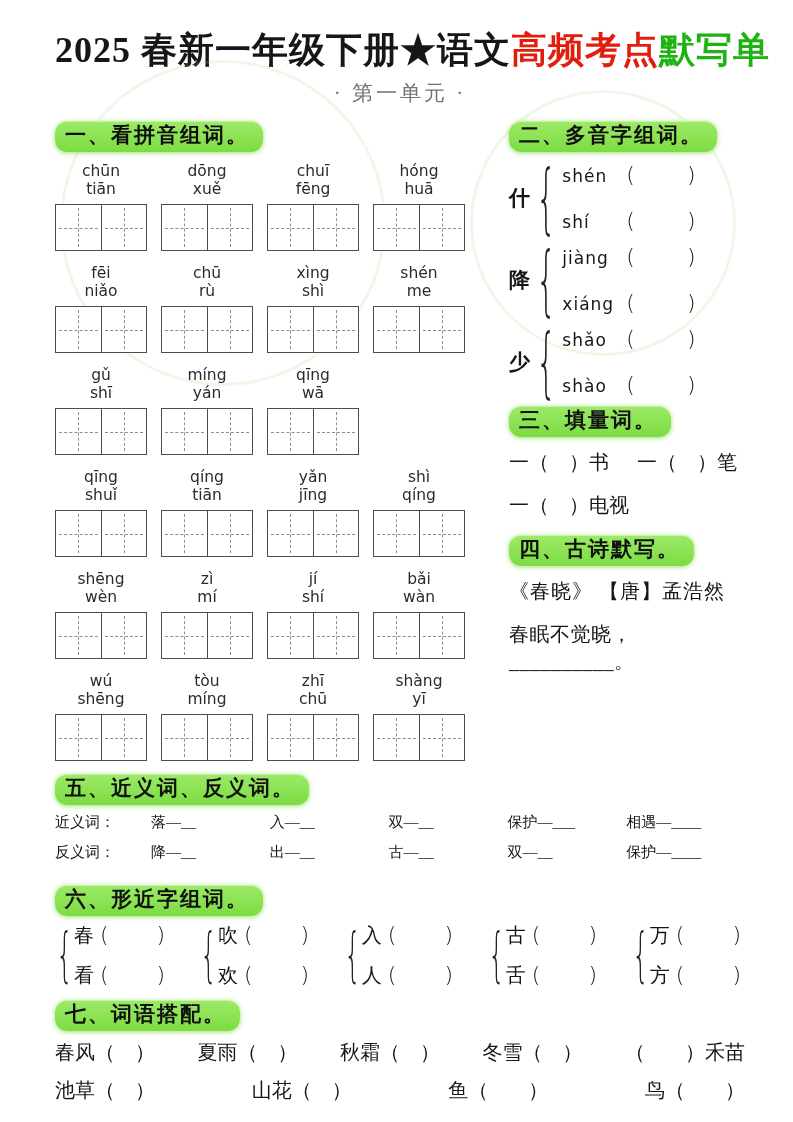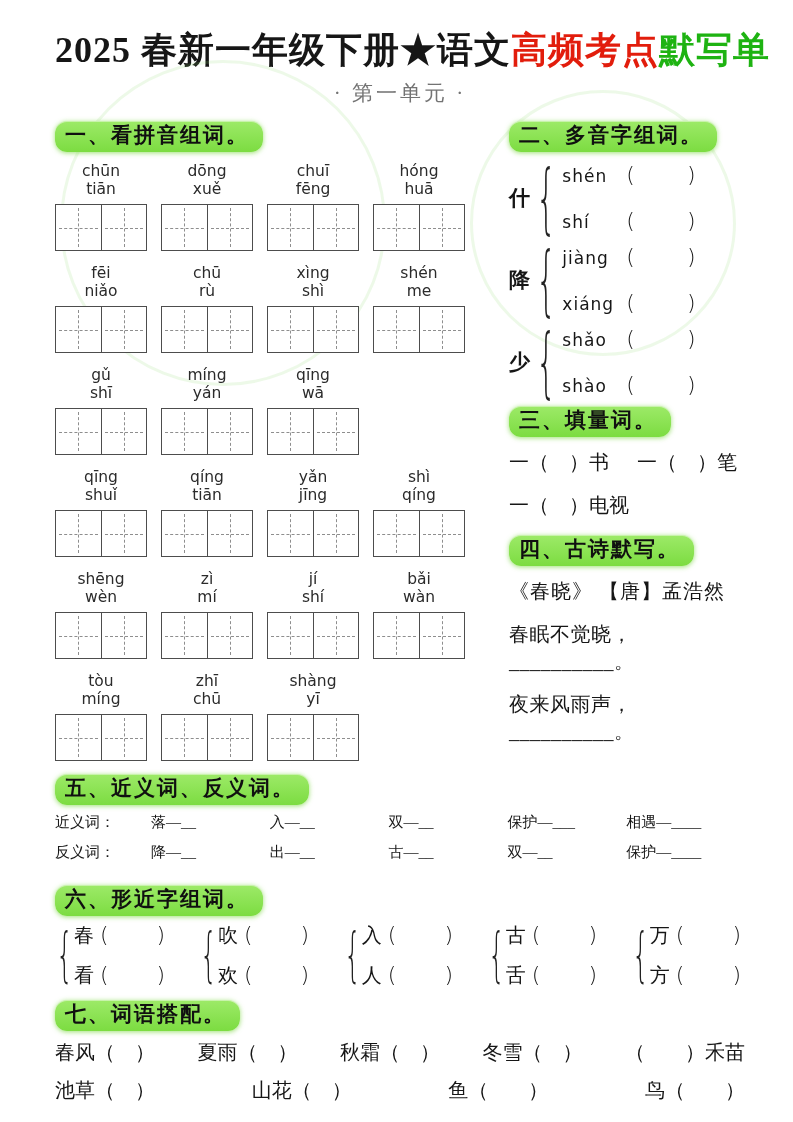--- a/index.html
+++ b/index.html
@@ -308,20 +308,30 @@
               </div>
               <div class="tbox">
                 <div class="tcell"></div>
                 <div class="tcell"></div>
               </div>
             </div>
           </div>
           <div class="s1-row">
             <div class="word-block">
               <div class="pyrow">
+                <span class="py">wú</span>
+                <span class="py">shēng</span>
+              </div>
+              <div class="tbox">
+                <div class="tcell"></div>
+                <div class="tcell"></div>
+              </div>
+            </div>
+            <div class="word-block">
+              <div class="pyrow">
                 <span class="py">tòu</span>
                 <span class="py">míng</span>
               </div>
               <div class="tbox">
                 <div class="tcell"></div>
                 <div class="tcell"></div>
               </div>
             </div>
             <div class="word-block">
               <div class="pyrow">
@@ -420,21 +430,20 @@
             <span class="s3-item">一（　）电视</span>
           </div>
         </div>
 
       <div class="chip-line">
         <span class="chip">四、古诗默写。</span>
       </div>
       <div class="s4-title">《春晓》 【唐】孟浩然</div>
       <div id="s4-lines">
           <div class="s4-line">春眠不觉晓，__________。</div>
-          <div class="s4-line">夜来风雨声，__________。</div>
         </div>
     </div>
   </div>
 
   <div class="full">
     <div class="chip-line">
       <span class="chip">五、近义词、反义词。</span>
     </div>
     <div id="s5-rows">
         <div class="s5-row">

